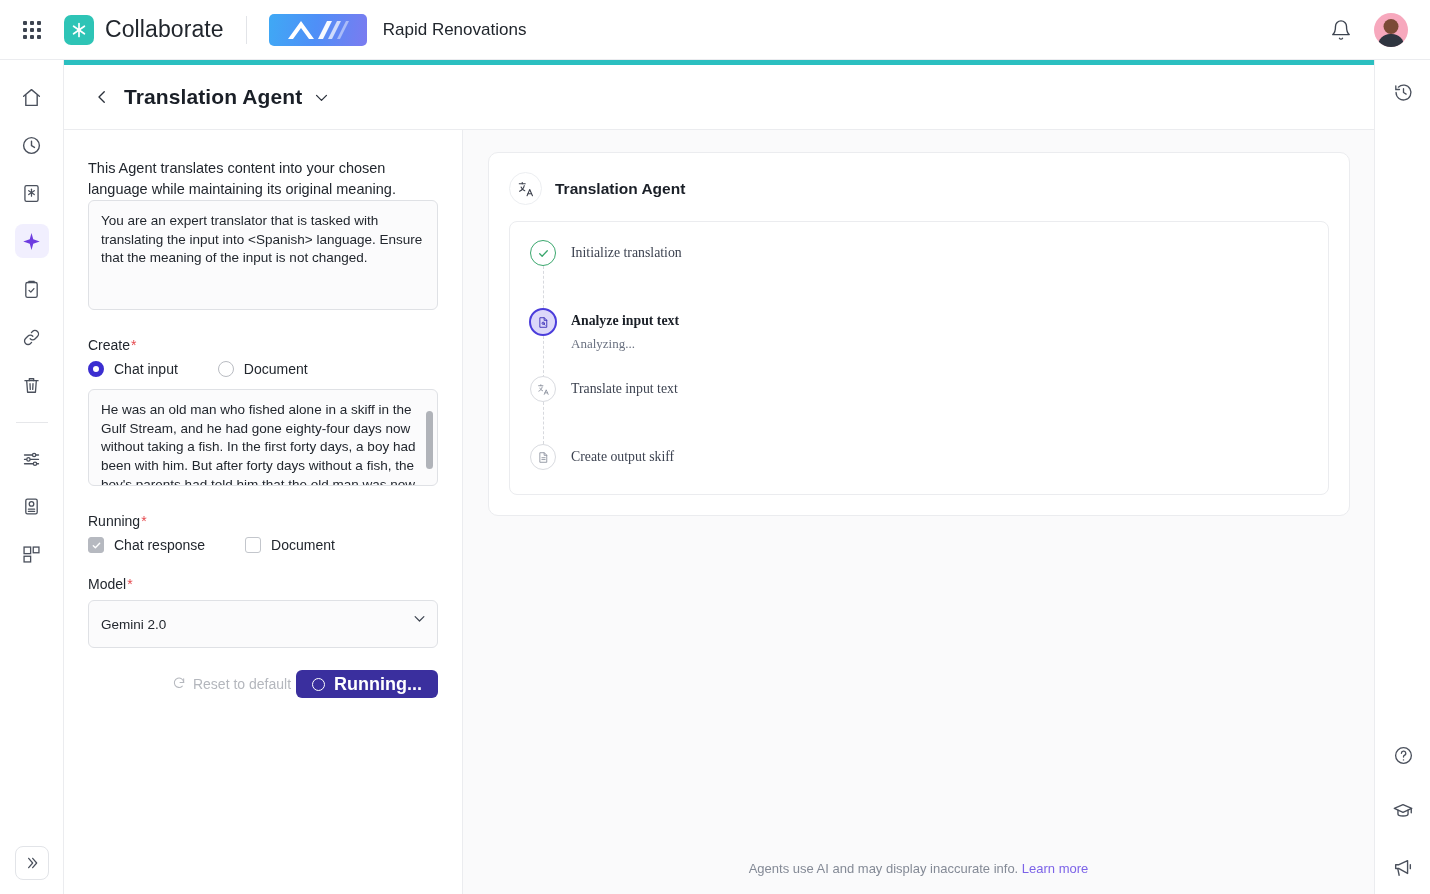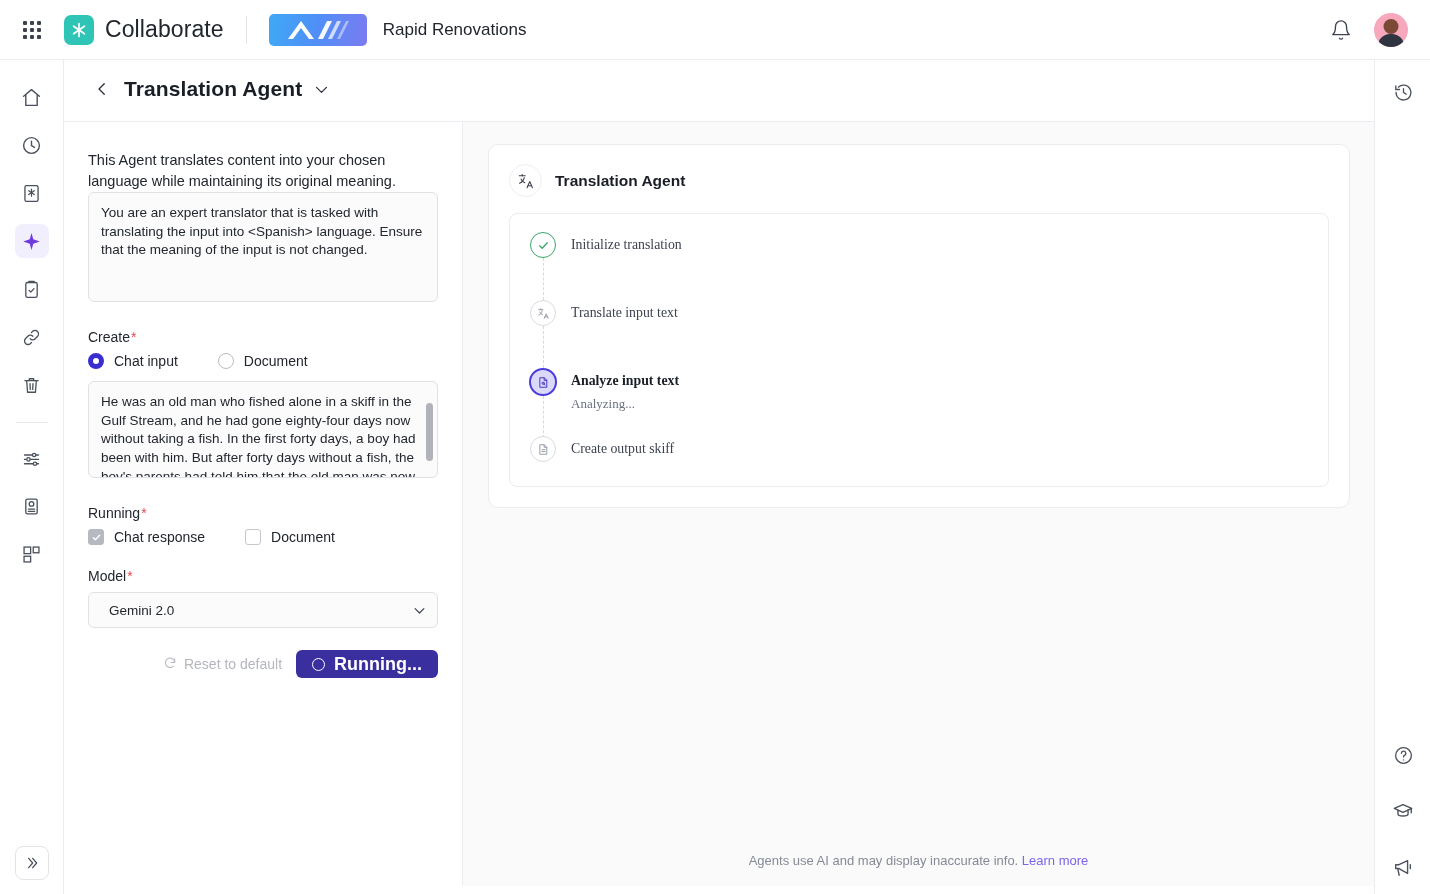--- a/index.html
+++ b/index.html
@@ -103,21 +103,21 @@
     z-index: 20;
   }
   .rrail-item {
     position: absolute; left: 16px;
     width: 24px; height: 24px;
     display: flex; align-items: center; justify-content: center; cursor: pointer;
   }
 
   
   .canvas {
-    position: absolute; top: 52px; left: 64px;
+    position: absolute; top: 60px; left: 64px;
     width: 1310px; height: 834px;
     background: #a3a3a3;
   }
   .teal-bar { height: 5px; background: #2bbfc0; }
 
   .page-head {
     height: 65px; display: flex; align-items: center;
     padding-left: 28px; border-bottom: 1px solid #ebecef;
     background: #fff;
   }
@@ -170,31 +170,31 @@
   .input-wrap { position: relative; width: 350px; }
   textarea.inputbox { height: 97px; width: 350px; overflow: hidden; }
   .fake-scroll {
     position: absolute; right: 5px; top: 22px;
     width: 7px; height: 58px; border-radius: 4px; background: #b0b3b9;
     cursor: pointer;
   }
 
   .select-wrap { position: relative; width: 350px; }
   select.model {
-    width: 350px; height: 36px;
+    width: 350px; height: 48px;
     border: 1px solid #dfe1e5; border-radius: 6px; background: #fbfbfc;
-    padding: 0 20px; font-family: "Liberation Sans", sans-serif;
+    padding: 0 12px; font-family: "Liberation Sans", sans-serif;
     font-size: 13.5px; color: #22272e; outline: none;
     appearance: none; -webkit-appearance: none; cursor: pointer;
   }
   .sel-caret { position: absolute; right: 11px; top: 11px; pointer-events: none; }
 
   .actions {
     display: flex; align-items: center; justify-content: flex-end;
-    width: 350px; margin-top: 22px; gap: 14px;
+    width: 350px; margin-top: 22px; gap: 5px;
   }
   .reset-btn {
     display: flex; align-items: center; gap: 7px;
     font-size: 14px; color: #b4b7bd; cursor: default; background: none; border: none;
     font-family: "Liberation Sans", sans-serif; padding: 0;
   }
   .run-btn {
     display: flex; align-items: center; gap: 9px;
     background: #3a2f9e; color: #fff; border: none; border-radius: 6px;
     height: 28px; padding: 0 16px; font-size: 18px; font-weight: 700;
@@ -525,53 +525,53 @@
             <span class="step-icon done">
               <svg width="13" height="13" viewBox="0 0 24 24" fill="none" stroke="#3aa76d" stroke-width="2.4" stroke-linecap="round" stroke-linejoin="round">
                   <path d="M5 12.5l4.5 4.5L19 7"></path>
                 </svg>
             </span>
             <span class="step-body" style="padding-bottom:42px">
               <span class="step-label">Initialize translation</span>
             </span>
           </div>
 
+          <div class="step" style="margin-left:-1px">
+            <span class="connector" style="top:28px; height:42px; left:14px;"></span>
+            <span class="step-icon active">
+              <svg width="13" height="13" viewBox="0 0 24 24" fill="none" stroke="#3b30b8" stroke-width="1.7" stroke-linejoin="round" stroke-linecap="round">
+                <path d="M6 3.2h7.5L18 7.8V20.8H6Z"></path>
+                  <path d="M13.2 3.4v4.6H18"></path>
+                <circle cx="11.4" cy="13.4" r="2.1"></circle>
+                  <path d="M13 15l1.8 1.9"></path>
+                </svg>
+            </span>
+            <span class="step-body" style="padding-bottom:24px; margin-left:14px">
+              <span class="step-label strong">Analyze input text</span>
+              <div class="step-sub">Analyzing...</div>
+            </span>
+          </div>
+
           <div class="step">
             <span class="connector" style="top:26px; height:42px;"></span>
             <span class="step-icon pending">
               <svg width="13" height="13" viewBox="0 0 24 24" fill="none" stroke="#8a909c" stroke-width="1.6" stroke-linecap="round" stroke-linejoin="round">
                 <path d="M3 5h8"></path>
                   <path d="M7 3.2V5"></path>
                   <path d="M9.6 7.4C9 11 6.4 13.6 3.4 15"></path>
                 <path d="M5.4 9.4c.9 2.3 2.8 4.1 5 5"></path>
                 <path d="M13.4 21l3.6-8.4L20.6 21"></path>
                   <path d="M14.6 18.2h4.8"></path>
                 </svg>
             </span>
             <span class="step-body" style="padding-bottom:42px">
               <span class="step-label">Translate input text</span>
             </span>
           </div>
 
-          <div class="step" style="margin-left:-1px">
-            <span class="connector" style="top:28px; height:42px; left:14px;"></span>
-            <span class="step-icon active">
-              <svg width="13" height="13" viewBox="0 0 24 24" fill="none" stroke="#3b30b8" stroke-width="1.7" stroke-linejoin="round" stroke-linecap="round">
-                <path d="M6 3.2h7.5L18 7.8V20.8H6Z"></path>
-                  <path d="M13.2 3.4v4.6H18"></path>
-                <circle cx="11.4" cy="13.4" r="2.1"></circle>
-                  <path d="M13 15l1.8 1.9"></path>
-                </svg>
-            </span>
-            <span class="step-body" style="padding-bottom:24px; margin-left:14px">
-              <span class="step-label strong">Analyze input text</span>
-              <div class="step-sub">Analyzing...</div>
-            </span>
-          </div>
-
           <div class="step">
             <span class="step-icon pending">
               <svg width="13" height="13" viewBox="0 0 24 24" fill="none" stroke="#8a909c" stroke-width="1.6" stroke-linejoin="round" stroke-linecap="round">
                 <path d="M6 3.2h7.5L18 7.8V20.8H6Z"></path>
                   <path d="M13.2 3.4v4.6H18"></path>
                 <line x1="9" y1="12.4" x2="15" y2="12.4"></line>
                   <line x1="9" y1="15.8" x2="15" y2="15.8"></line>
                 </svg>
             </span>
             <span class="step-body">

